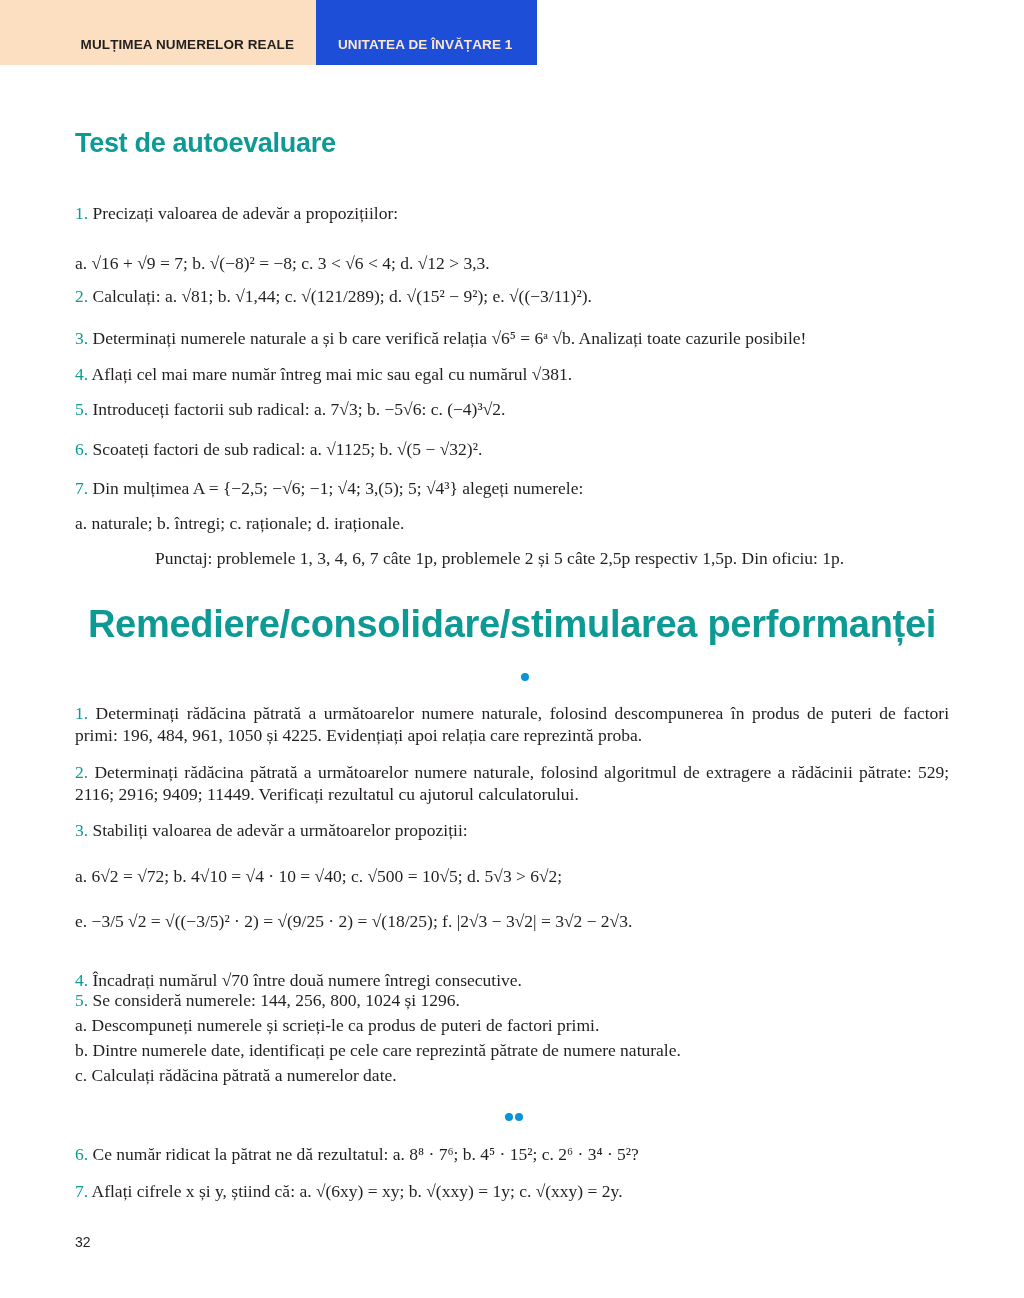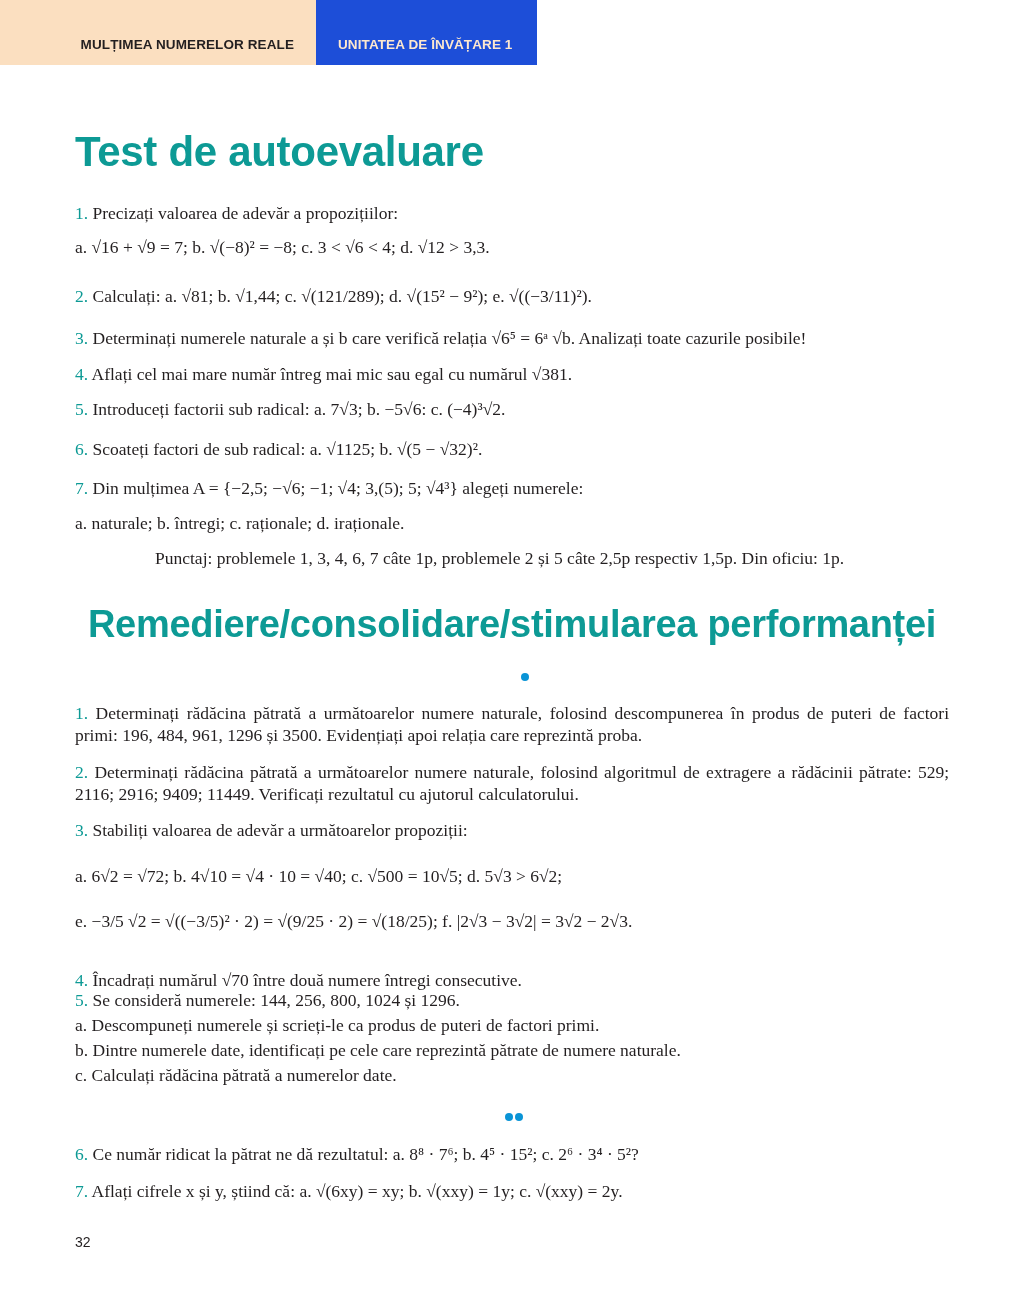--- a/index.html
+++ b/index.html
@@ -13,21 +13,21 @@
     position: absolute; bottom: 13px; font-family: "Liberation Sans", "DejaVu Sans", sans-serif;
     font-weight: bold; font-size: 13.5px; letter-spacing: 0.1px;
   }
   .header .left span { right: 22px; color: #231f20; }
   .header .right span { left: 22px; color: #fde8cf; }
 
   .title {
     position: absolute; font-family: "Liberation Sans", "DejaVu Sans", sans-serif; font-weight: bold;
     color: #0d9a95; letter-spacing: -0.3px;
   }
-  .t1 { left: 75px; top: 128px; font-size: 42px; }
+  .t1 { left: 75px; top: 128px; font-size: 27px; }
   .t2 { left: 0; width: 1024px; text-align: center; top: 603px; font-size: 38px; }
 
   .dot-one { position: absolute; left: 521px; top: 673px; width: 8px; height: 8px; border-radius: 50%; background: #0a94d6; }
   .dot-two { position: absolute; left: 505px; top: 1113px; display: flex; gap: 2px; }
   .dot-two i { display: block; width: 8px; height: 8px; border-radius: 50%; background: #0a94d6; }
 
   .line { position: absolute; left: 75px; font-size: 17.5px; white-space: nowrap; line-height: 22px; }
   .line.justify { white-space: normal; width: 874px; text-align: justify; text-align-last: left; }
   .num { color: #0d9a95; font-weight: normal; }
   .italic { }
@@ -45,21 +45,21 @@
     <span>UNITATEA DE ÎNVĂȚARE 1</span>
   </div>
 </div>
 
 <h1 class="title t1">Test de autoevaluare</h1>
 
 <div class="line" style="top:202px">
   <span class="num">1.</span>
   <span>Precizați valoarea de adevăr a propozițiilor:</span>
 </div>
-<div class="line" style="top:236px">
+<div class="line" style="top:252px">
   <span>a. √16 + √9 = 7;   b. √(−8)² = −8;   c. 3 &lt; √6 &lt; 4;   d. √12 &gt; 3,3.</span>
 </div>
 <div class="line" style="top:285px">
   <span class="num">2.</span>
   <span>Calculați: a. √81;   b. √1,44;   c. √(121/289);   d. √(15² − 9²);   e. √((−3/11)²).</span>
 </div>
 <div class="line" style="top:327px">
   <span class="num">3.</span>
   <span>Determinați numerele naturale a și b care verifică relația √6⁵ = 6ᵃ √b. Analizați toate cazurile posibile!</span>
 </div>
@@ -82,21 +82,21 @@
 <div class="line" style="top:512px">
   <span>a. naturale; b. întregi; c. raționale; d. iraționale.</span>
 </div>
 <div class="line italic" style="top:547px; left:155px">Punctaj: problemele 1, 3, 4, 6, 7 câte 1p, problemele 2 și 5 câte 2,5p respectiv 1,5p. Din oficiu: 1p.</div>
 
 <h1 class="title t2">Remediere/consolidare/stimularea performanței</h1>
 <div class="dot-one"></div>
 
 <div class="line justify" style="top:702px">
   <span class="num">1.</span>
-  <span>Determinați rădăcina pătrată a următoarelor numere naturale, folosind descompunerea în produs de puteri  de factori  primi: 196, 484, 961, 1296 și 3500. Evidențiați apoi relația care reprezintă proba.</span>
+  <span>Determinați rădăcina pătrată a următoarelor numere naturale, folosind descompunerea în produs de puteri  de factori  primi: 196, 484, 961, 1050 și 4225. Evidențiați apoi relația care reprezintă proba.</span>
 </div>
 <div class="line justify" style="top:761px">
   <span class="num">2.</span>
   <span>Determinați rădăcina pătrată a următoarelor numere naturale, folosind algoritmul de extragere a rădăcinii  pătrate: 529; 2116; 2916; 9409; 11449. Verificați rezultatul cu ajutorul calculatorului.</span>
 </div>
 <div class="line" style="top:819px">
   <span class="num">3.</span>
   <span>Stabiliți valoarea de adevăr a următoarelor propoziții:</span>
 </div>
 <div class="line" style="top:865px">

